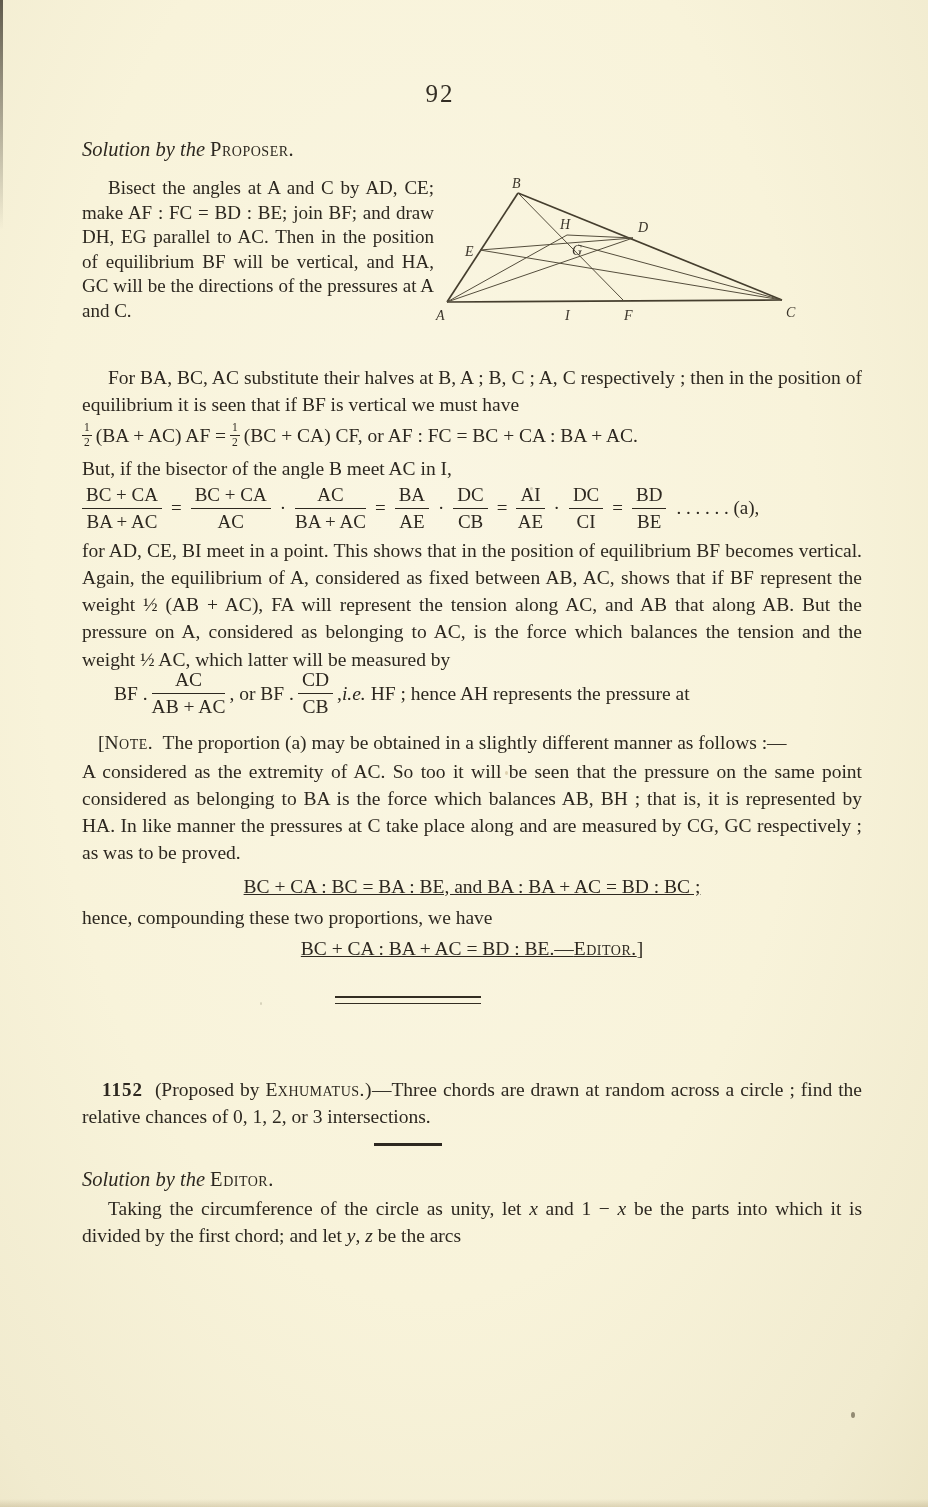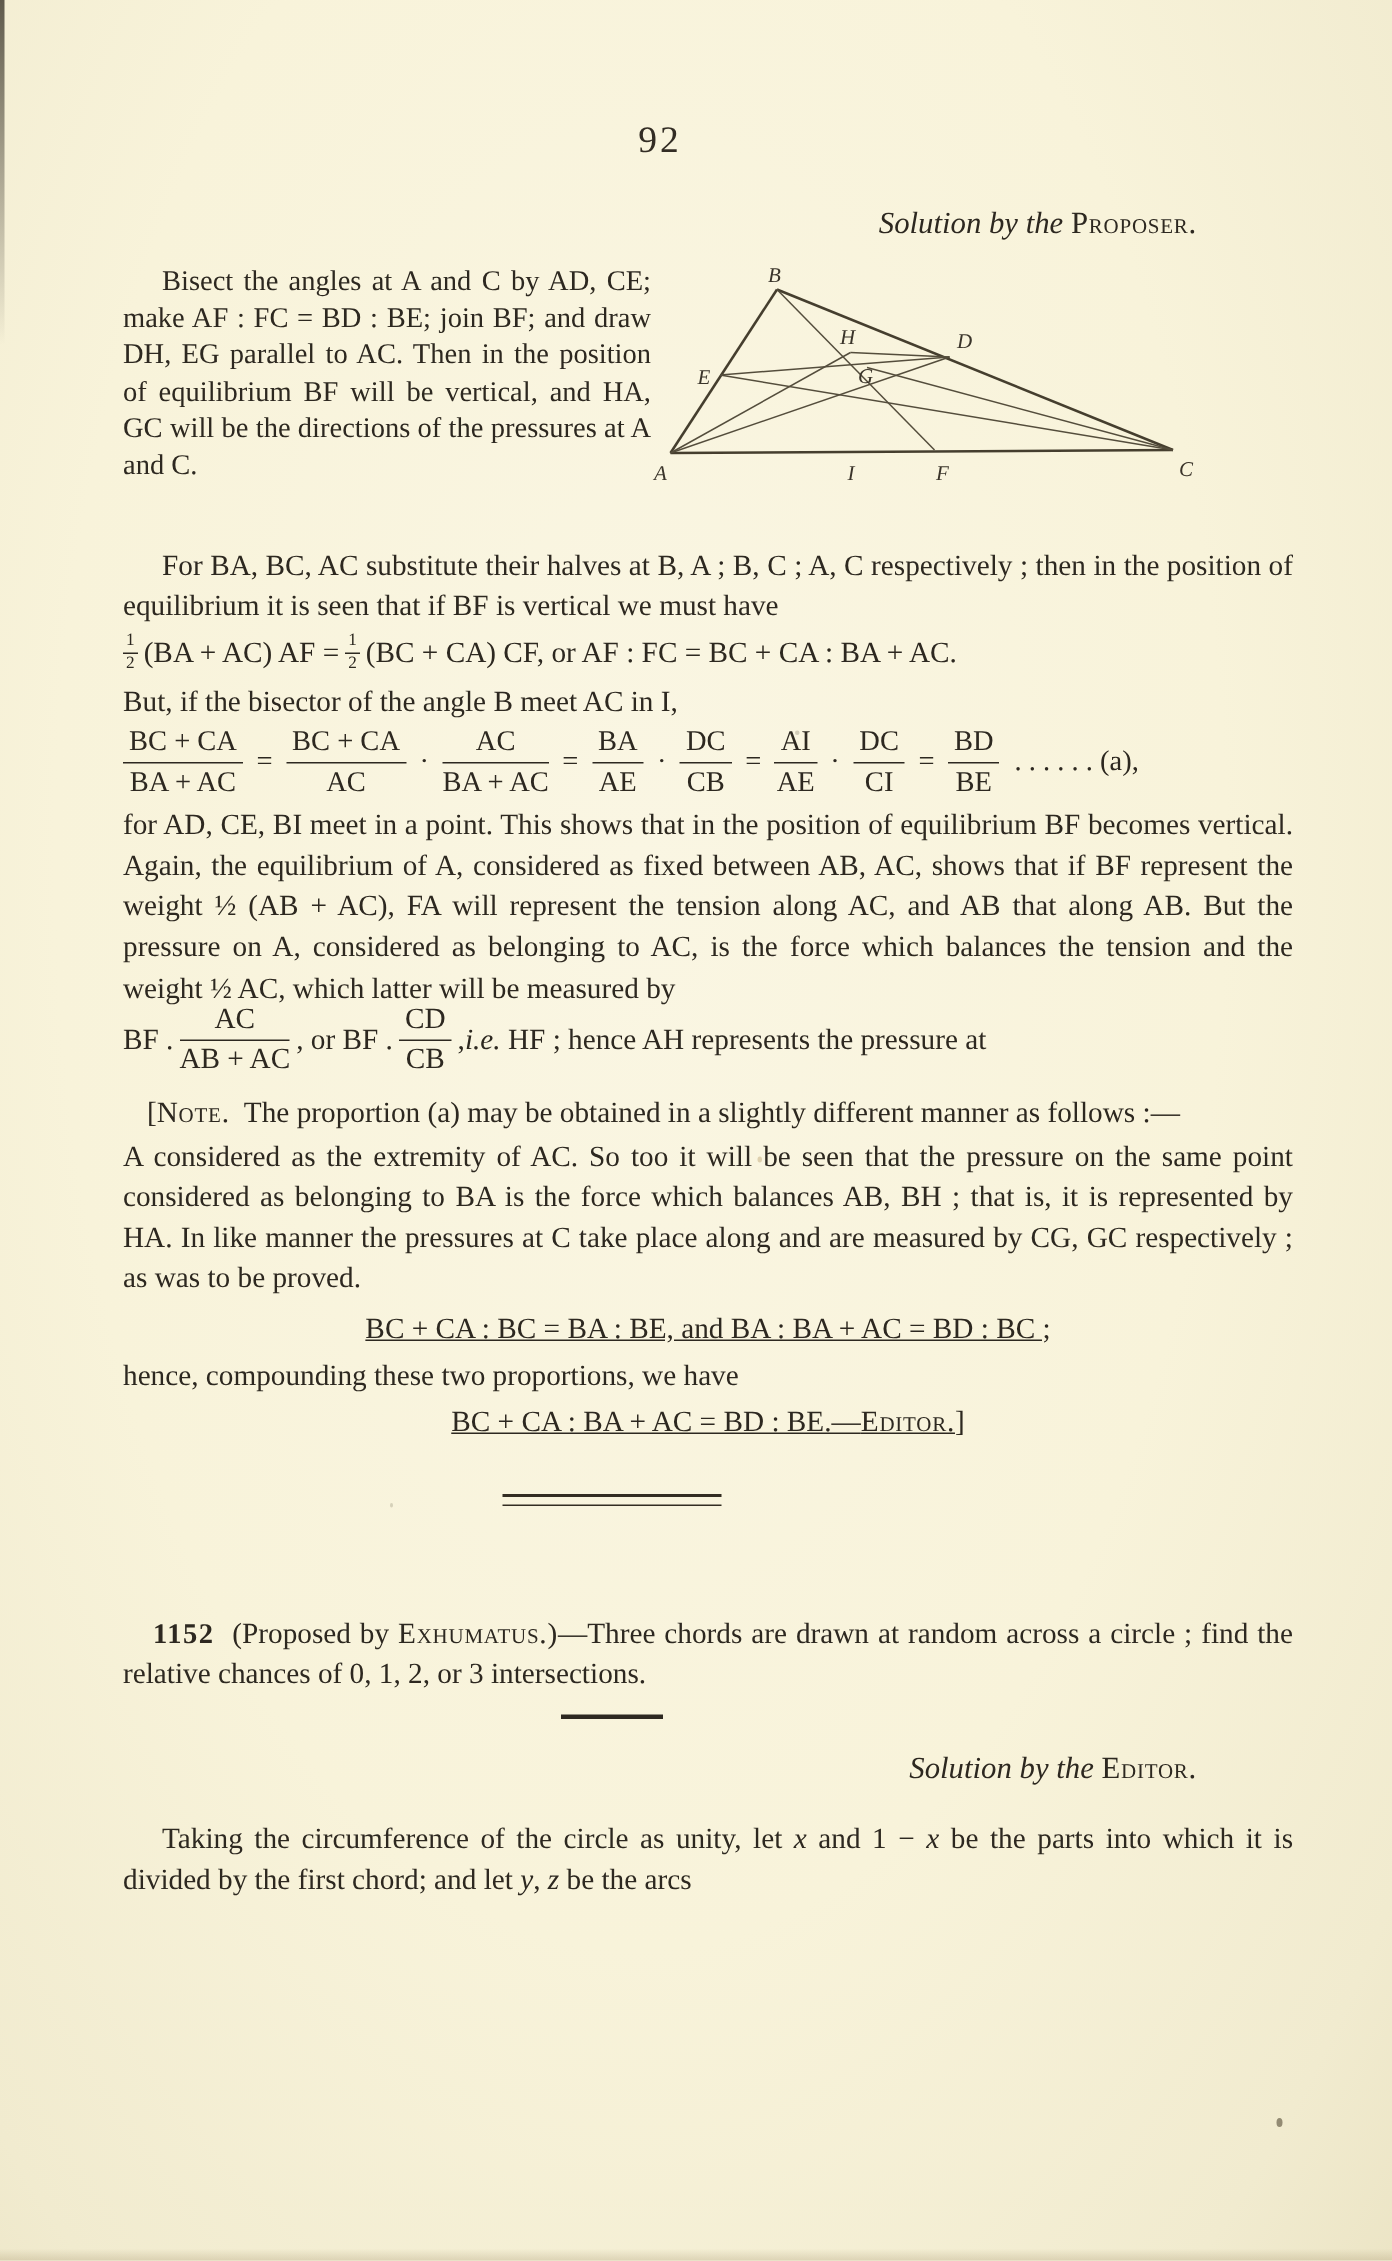--- a/index.html
+++ b/index.html
@@ -10,21 +10,21 @@
     color:#2d2820;
   }
   .edge-left{position:absolute;left:0;top:0;width:3px;height:230px;
     background:linear-gradient(to bottom, rgba(45,40,30,.75), rgba(45,40,30,0));}
   .edge-bottom{position:absolute;left:0;bottom:0;width:100%;height:8px;
     background:linear-gradient(to top, rgba(160,140,100,.28), rgba(160,140,100,0));}
   .speck{position:absolute;border-radius:50%;background:rgba(70,60,40,.55);}
   .content{position:absolute;left:82px;top:0;width:780px;}
   .pageno{padding-top:80px;text-align:center;margin-right:64px;
     font-size:25px;letter-spacing:2px;color:#332d24;}
-  .heading{margin-top:30px;text-align:right;margin-right:64px;font-size:20.5px;}
+  .heading{margin-top:30px;text-align:left;margin-right:64px;font-size:20.5px;}
   .it{font-style:italic;}
   .sc{font-variant:small-caps;letter-spacing:.5px;}
   .para{font-size:19.5px;line-height:27.2px;text-align:justify;margin:0;}
   .ind{text-indent:26px;}
   .row1{display:flex;margin-top:15px;height:182px;}
   .row1 .para{width:352px;flex:none;font-size:19px;line-height:24.6px;}
   .figwrap{flex:1;position:relative;}
   .figwrap svg{position:absolute;left:0;top:0;}
   .figline{stroke:#544d3c;stroke-width:1;fill:none;}
   .figside{stroke:#453e2e;stroke-width:1.7;fill:none;}
@@ -41,22 +41,22 @@
   .op{margin:0 5px;}
   .eqtail{margin-left:6px;white-space:nowrap;}
   .centered{text-align:center;margin-right:64px;text-align-last:center;}
   .note-eq{font-size:19.5px;line-height:27.2px;margin:0;text-decoration:underline;}
   .double-rule{height:2px;width:146px;margin:34px auto 0;margin-right:381px;
     border-top:2px solid #332d22;border-bottom:1.4px solid #332d22;padding-top:3px;
     background:transparent;}
   .single-rule{height:3px;width:68px;background:#2d2820;margin:12px auto 0;margin-right:420px;}
   .probnum{font-weight:bold;font-size:19px;letter-spacing:1px;}
   .mt6{margin-top:6px;} .mt2{margin-top:2px;} .mt10{margin-top:10px;}
-  .mt12{margin-top:22px;} .mt4{margin-top:4px;} .mt22{margin-top:22px;}
-  .mt72{margin-top:72px;} .mtm4{margin-top:-4px;}
+  .mt12{margin-top:4px;} .mt4{margin-top:4px;} .mt22{margin-top:22px;}
+  .mt72{margin-top:72px;} .mtm4{margin-top:-4px;margin-left:32px;}
 </style>
 </head>
 <body>
 
 <div class="page">
   <div class="edge-left"></div>
   <div class="edge-bottom"></div>
   <div class="speck" style="left:851px;top:1412px;width:4px;height:6px;"></div>
   <div class="speck" style="left:530px;top:487px;width:3px;height:3px;opacity:.4;"></div>
   <div class="speck" style="left:505px;top:771px;width:3px;height:4px;opacity:.45;background:rgba(150,110,40,.6);"></div>

